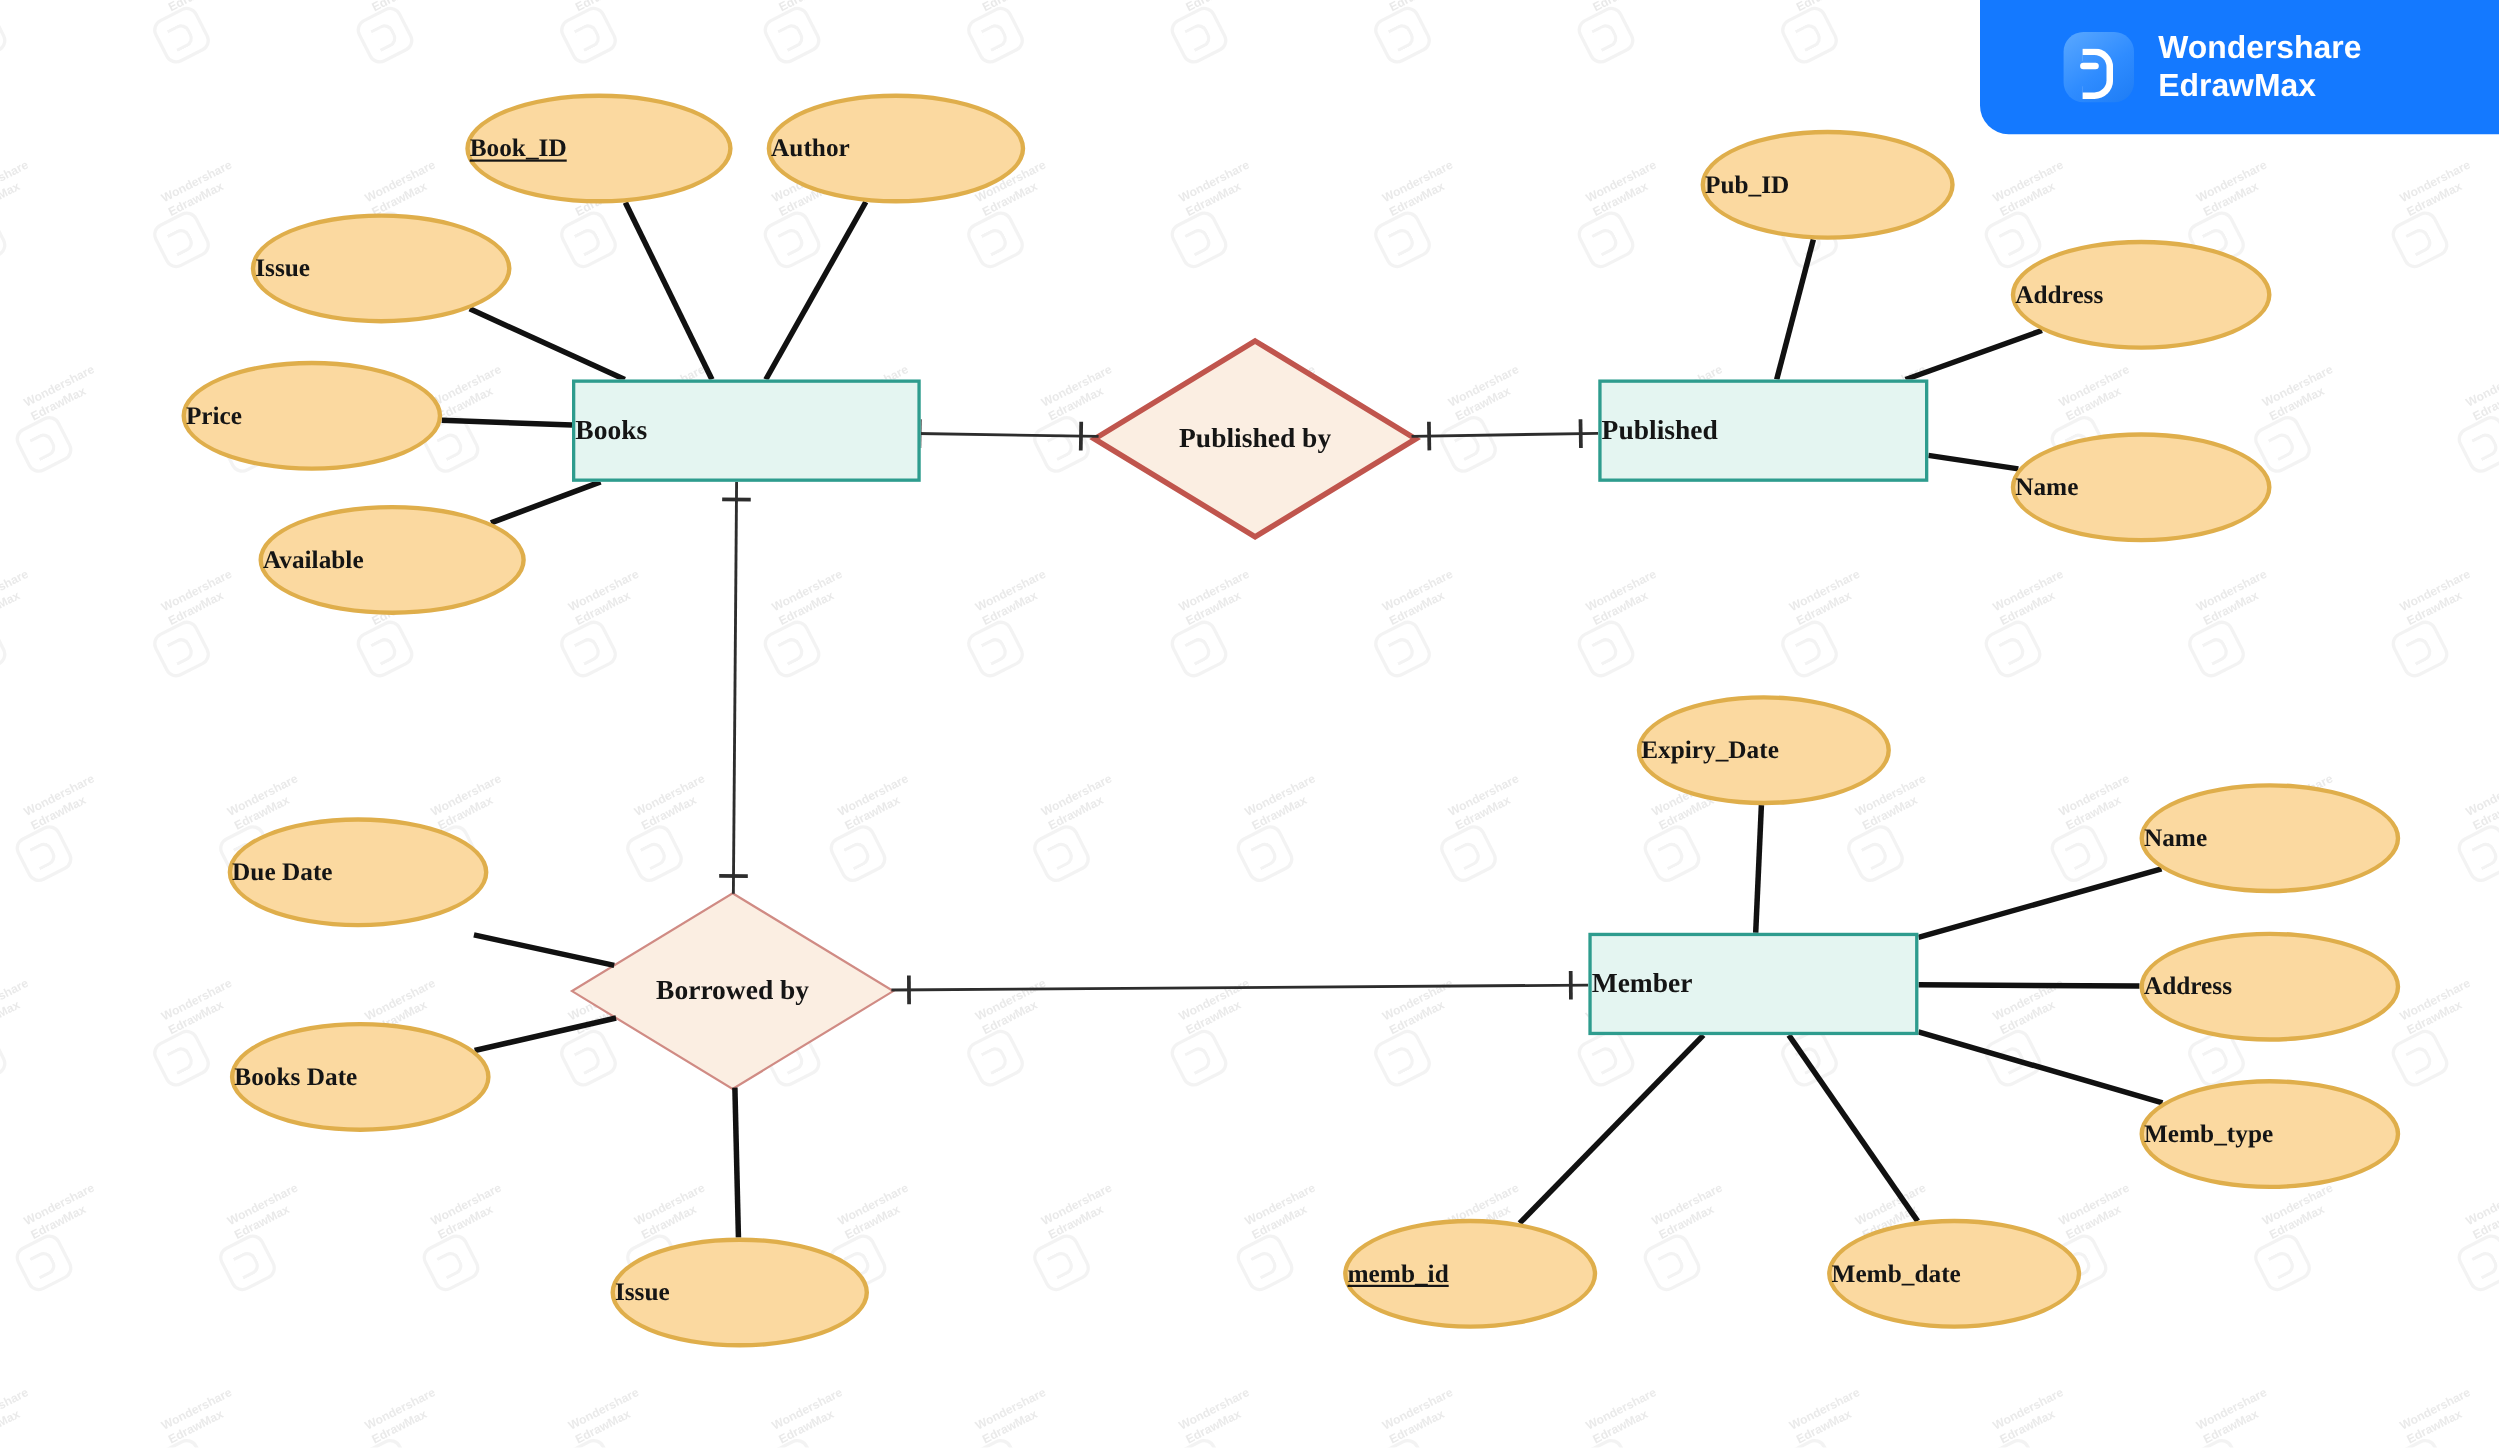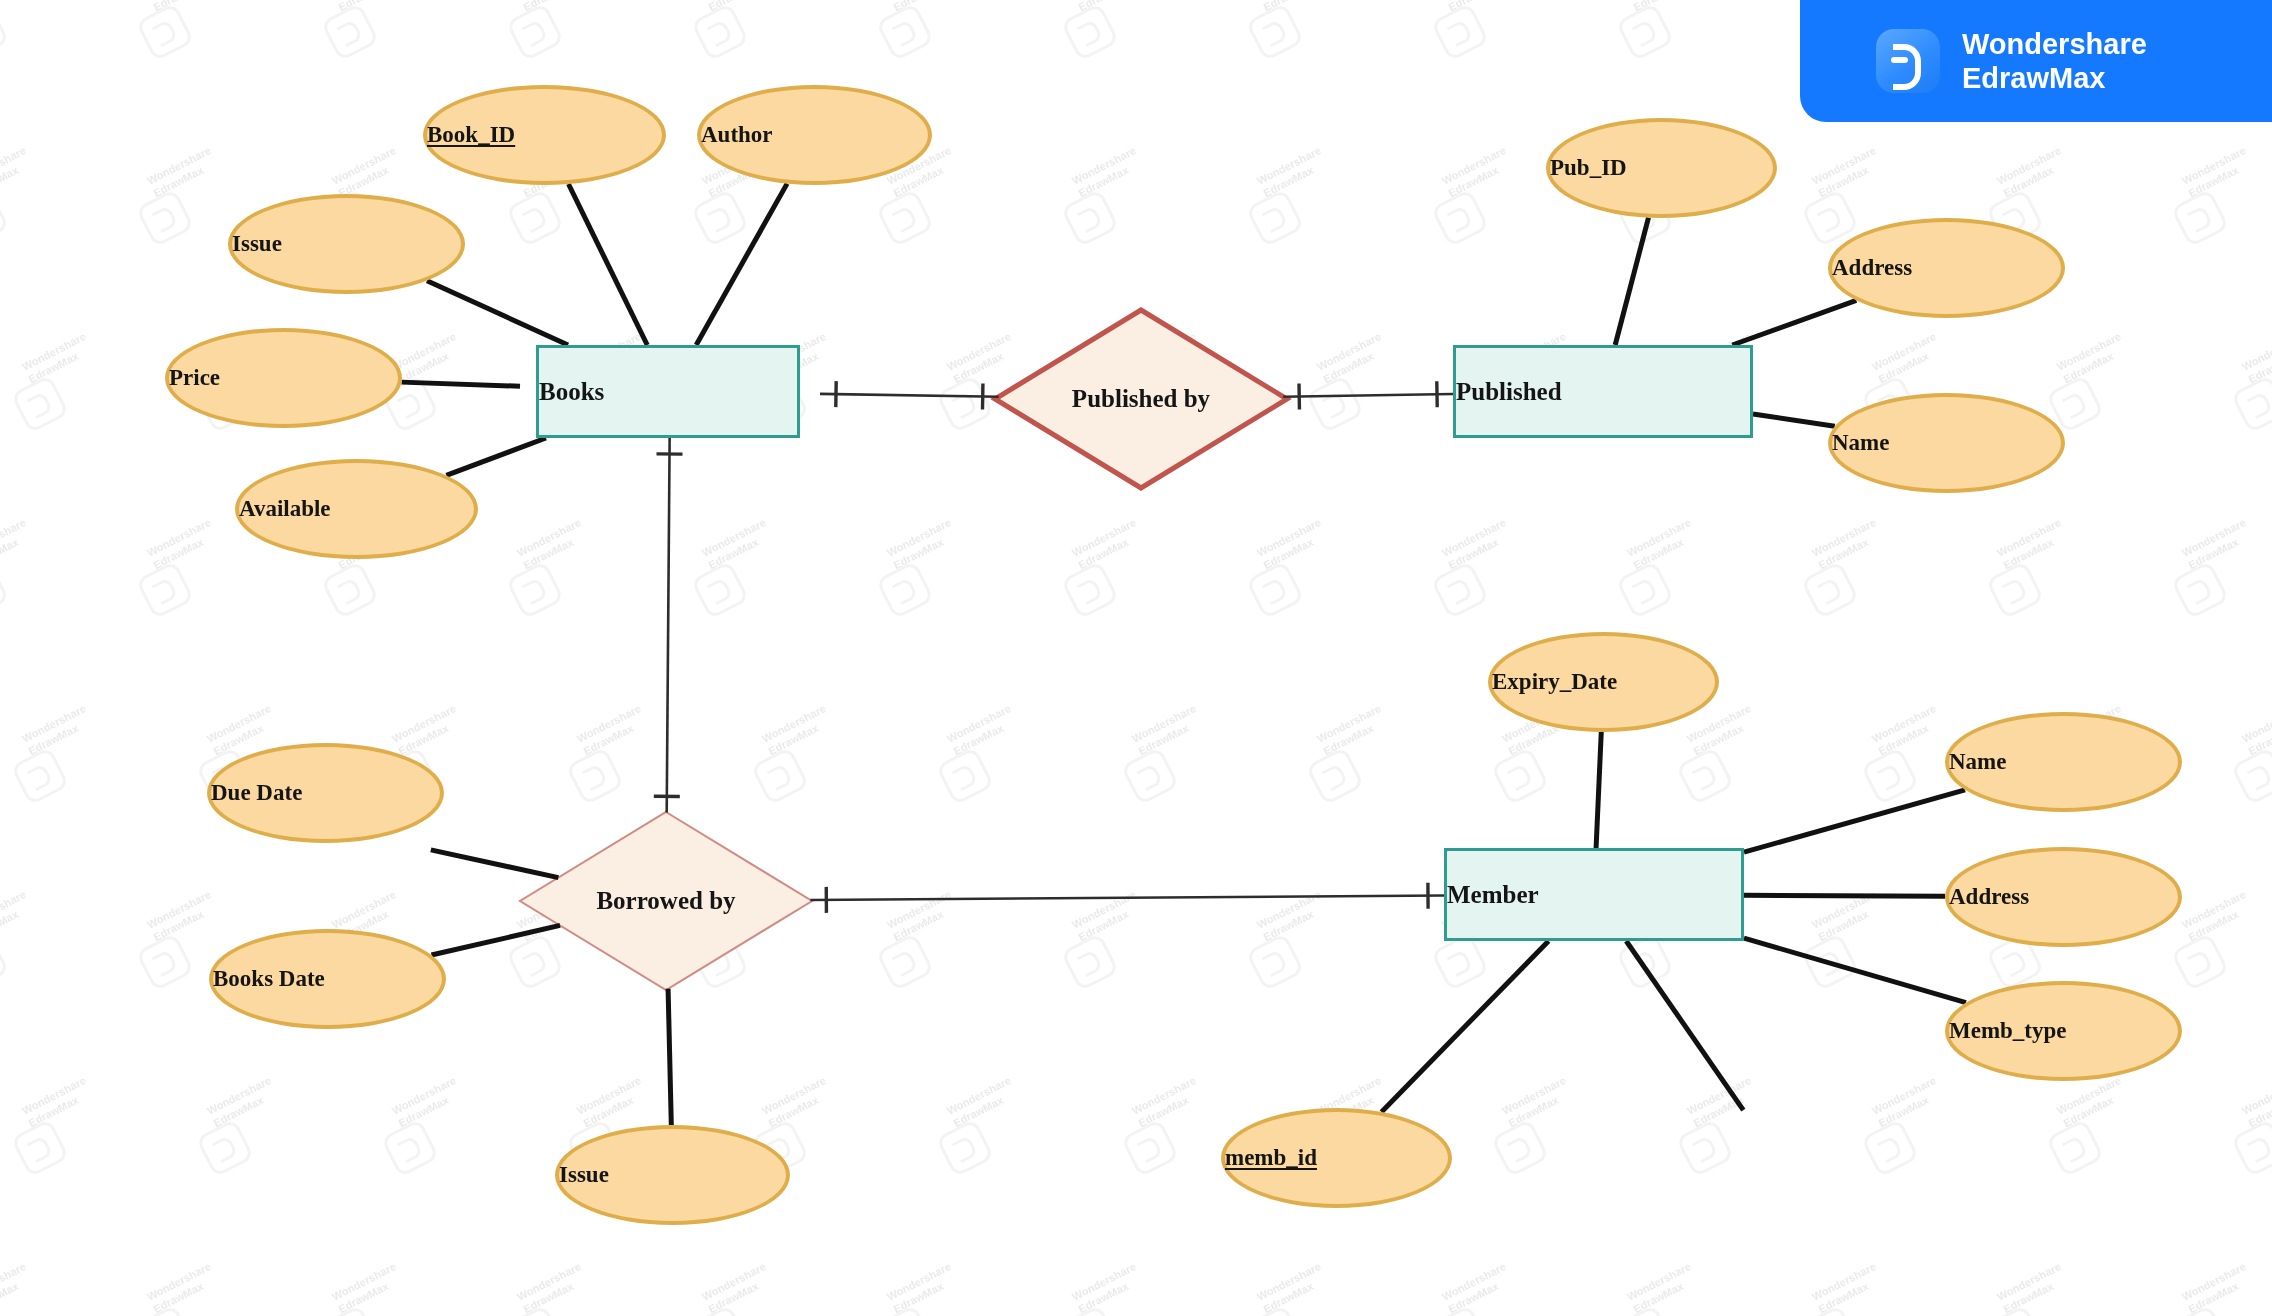--- a/index.html
+++ b/index.html
@@ -845,21 +845,21 @@
         <line x1="669.6349362119726" y1="438" x2="666.6953962243956" y2="812.423905917611" stroke="#2d2d2d" stroke-width="2.6"></line>
         <line x1="656.5097273493631" y1="453.89744923919807" x2="682.5089261236416" y2="454.1015646368371" stroke="#2d2d2d" stroke-width="3.4"></line>
         <line x1="653.8214063127266" y1="796.3223412807739" x2="679.8206050870051" y2="796.526456678413" stroke="#2d2d2d" stroke-width="3.4"></line>
         <line x1="810.3414850193318" y1="899.9889874432913" x2="1444" y2="895.5506465517242" stroke="#2d2d2d" stroke-width="2.6"></line>
         <line x1="826.4321463518094" y1="912.8766023461161" x2="826.2500387499216" y2="886.877240107374" stroke="#2d2d2d" stroke-width="3.4"></line>
         <line x1="1428.0914462694102" y1="908.6623938876415" x2="1427.9093386675224" y2="882.6630316488994" stroke="#2d2d2d" stroke-width="3.4"></line>
       </g>
   </svg>
 
   <div class="layer" id="node-layer">
-      <div class="node entity" style="left: 536px; top: 345px; width: 264px; height: 93px;">
+      <div class="node entity" style="left: 520px; top: 345px; width: 317px; height: 93px;">
         <span class="lbl">Books</span>
       </div>
       <div class="node entity" style="left: 1453px; top: 345px; width: 300px; height: 93px;">
         <span class="lbl">Published</span>
       </div>
       <div class="node entity" style="left: 1444px; top: 848px; width: 300px; height: 93px;">
         <span class="lbl">Member</span>
       </div>
       <div class="node attr pk" style="left: 423px; top: 85px; width: 243px; height: 100px;">
         <span class="lbl">Book_ID</span>
@@ -892,20 +892,23 @@
         <span class="lbl">Name</span>
       </div>
       <div class="node attr" style="left: 1945px; top: 847px; width: 237px; height: 100px;">
         <span class="lbl">Address</span>
       </div>
       <div class="node attr" style="left: 1945px; top: 981px; width: 237px; height: 100px;">
         <span class="lbl">Memb_type</span>
       </div>
       <div class="node attr pk" style="left: 1221px; top: 1108px; width: 231px; height: 100px;">
         <span class="lbl">memb_id</span>
+      </div>
+      <div class="node attr" style="left: 1661px; top: 1108px; width: 231px; height: 100px;">
+        <span class="lbl">Memb_date</span>
       </div>
       <div class="node attr" style="left: 207px; top: 743px; width: 237px; height: 100px;">
         <span class="lbl">Due Date</span>
       </div>
       <div class="node attr" style="left: 209px; top: 929px; width: 237px; height: 100px;">
         <span class="lbl">Books Date</span>
       </div>
       <div class="node attr" style="left: 555px; top: 1125px; width: 235px; height: 100px;">
         <span class="lbl">Issue</span>
       </div>

